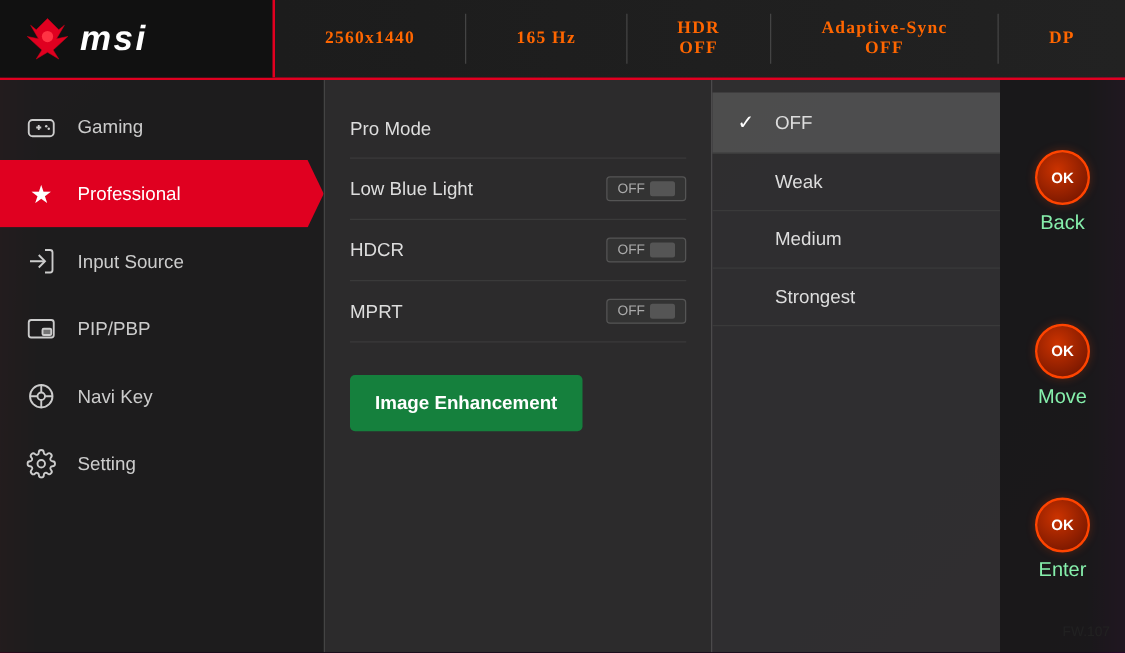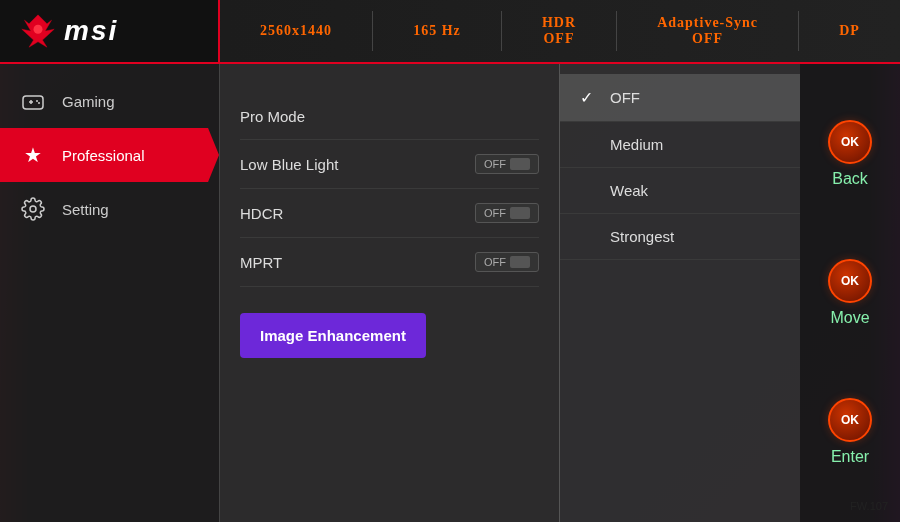--- a/index.html
+++ b/index.html
@@ -108,21 +108,21 @@
 
     
     .content-area {
       flex: 1;
       display: flex;
       overflow: hidden;
     }
 
     
     .sidebar {
-      width: 220px;
+      width: 260px;
       background: rgba(30, 30, 30, 0.95);
       flex-shrink: 0;
       padding: 10px 0;
       border-right: 1px solid #444;
     }
 
     .nav-item {
       display: flex;
       align-items: center;
       gap: 16px;
@@ -150,24 +150,24 @@
       color: #ccc;
       font-size: 20px;
     }
 
     .nav-item.active .nav-icon {
       color: white;
     }
 
     
     .middle-panel {
-      width: 340px;
+      width: 310px;
       background: rgba(45, 45, 45, 0.95);
       flex-shrink: 0;
-      padding: 30px 20px;
+      padding: 17px 20px;
       border-right: 1px solid #555;
     }
 
     .menu-row {
       display: flex;
       align-items: center;
       justify-content: space-between;
       padding: 14px 0;
       border-bottom: 1px solid #3a3a3a;
       color: #ddd;
@@ -184,21 +184,21 @@
       background: #333;
       border: 1px solid #555;
       padding: 3px 8px;
       border-radius: 3px;
       font-size: 12px;
       color: #ccc;
       gap: 4px;
     }
 
     .active-menu-btn {
-      background: #6d28d9;
+      background: #15803d;
       color: white;
       padding: 14px 20px;
       text-align: left;
       border-radius: 4px;
       font-size: 15px;
       font-weight: bold;
       cursor: pointer;
       margin-top: 4px;
     }
 
@@ -338,22 +338,54 @@
         </span>
         <span>Gaming</span>
       </div>
 
       <div class="nav-item active">
         <span class="nav-icon">★</span>
         <span>Professional</span>
       </div>
 
 
-
-
+      <div class="nav-item">
+        <span class="nav-icon">
+          <svg width="24" height="24" viewBox="0 0 24 24" fill="none" stroke="currentColor" stroke-width="1.5">
+              <path d="M15 3h4a2 2 0 0 1 2 2v14a2 2 0 0 1-2 2h-4"></path>
+              <polyline points="10 17 15 12 10 7"></polyline>
+              <line x1="15" y1="12" x2="3" y2="12"></line>
+            </svg>
+        </span>
+        <span>Input Source</span>
+      </div>
+
+      <div class="nav-item">
+        <span class="nav-icon">
+          <svg width="24" height="24" viewBox="0 0 24 24" fill="none" stroke="currentColor" stroke-width="1.5">
+              <rect x="2" y="5" width="20" height="14" rx="2"></rect>
+              <rect x="13" y="12" width="7" height="5" rx="1" fill="currentColor" fill-opacity="0.5"></rect>
+            </svg>
+        </span>
+        <span>PIP/PBP</span>
+      </div>
+
+      <div class="nav-item">
+        <span class="nav-icon">
+          <svg width="24" height="24" viewBox="0 0 24 24" fill="none" stroke="currentColor" stroke-width="1.5">
+              <circle cx="12" cy="12" r="9"></circle>
+              <circle cx="12" cy="12" r="3"></circle>
+              <line x1="12" y1="3" x2="12" y2="9"></line>
+              <line x1="12" y1="15" x2="12" y2="21"></line>
+              <line x1="3" y1="12" x2="9" y2="12"></line>
+              <line x1="15" y1="12" x2="21" y2="12"></line>
+            </svg>
+        </span>
+        <span>Navi Key</span>
+      </div>
 
       <div class="nav-item">
         <span class="nav-icon">
           <svg width="24" height="24" viewBox="0 0 24 24" fill="none" stroke="currentColor" stroke-width="1.5">
               <circle cx="12" cy="12" r="3"></circle>
               <path d="M19.4 15a1.65 1.65 0 0 0 .33 1.82l.06.06a2 2 0 0 1-2.83 2.83l-.06-.06a1.65 1.65 0 0 0-1.82-.33 1.65 1.65 0 0 0-1 1.51V21a2 2 0 0 1-4 0v-.09A1.65 1.65 0 0 0 9 19.4a1.65 1.65 0 0 0-1.82.33l-.06.06a2 2 0 0 1-2.83-2.83l.06-.06A1.65 1.65 0 0 0 4.68 15a1.65 1.65 0 0 0-1.51-1H3a2 2 0 0 1 0-4h.09A1.65 1.65 0 0 0 4.6 9a1.65 1.65 0 0 0-.33-1.82l-.06-.06a2 2 0 0 1 2.83-2.83l.06.06A1.65 1.65 0 0 0 9 4.68a1.65 1.65 0 0 0 1-1.51V3a2 2 0 0 1 4 0v.09a1.65 1.65 0 0 0 1 1.51 1.65 1.65 0 0 0 1.82-.33l.06-.06a2 2 0 0 1 2.83 2.83l-.06.06A1.65 1.65 0 0 0 19.4 9a1.65 1.65 0 0 0 1.51 1H21a2 2 0 0 1 0 4h-.09a1.65 1.65 0 0 0-1.51 1z"></path>
             </svg>
         </span>
         <span>Setting</span>
       </div>
@@ -396,26 +428,26 @@
 
     <div class="right-panel">
 
       <div class="option-item selected">
         <span class="check-mark">✓</span>
         <span>OFF</span>
       </div>
 
       <div class="option-item">
         <span class="check-mark"></span>
-        <span>Medium</span>
+        <span>Weak</span>
       </div>
 
       <div class="option-item">
         <span class="check-mark"></span>
-        <span>Weak</span>
+        <span>Medium</span>
       </div>
 
 
       <div class="option-item">
         <span class="check-mark"></span>
         <span>Strongest</span>
       </div>
     </div>
 
     <div class="controls-panel">

